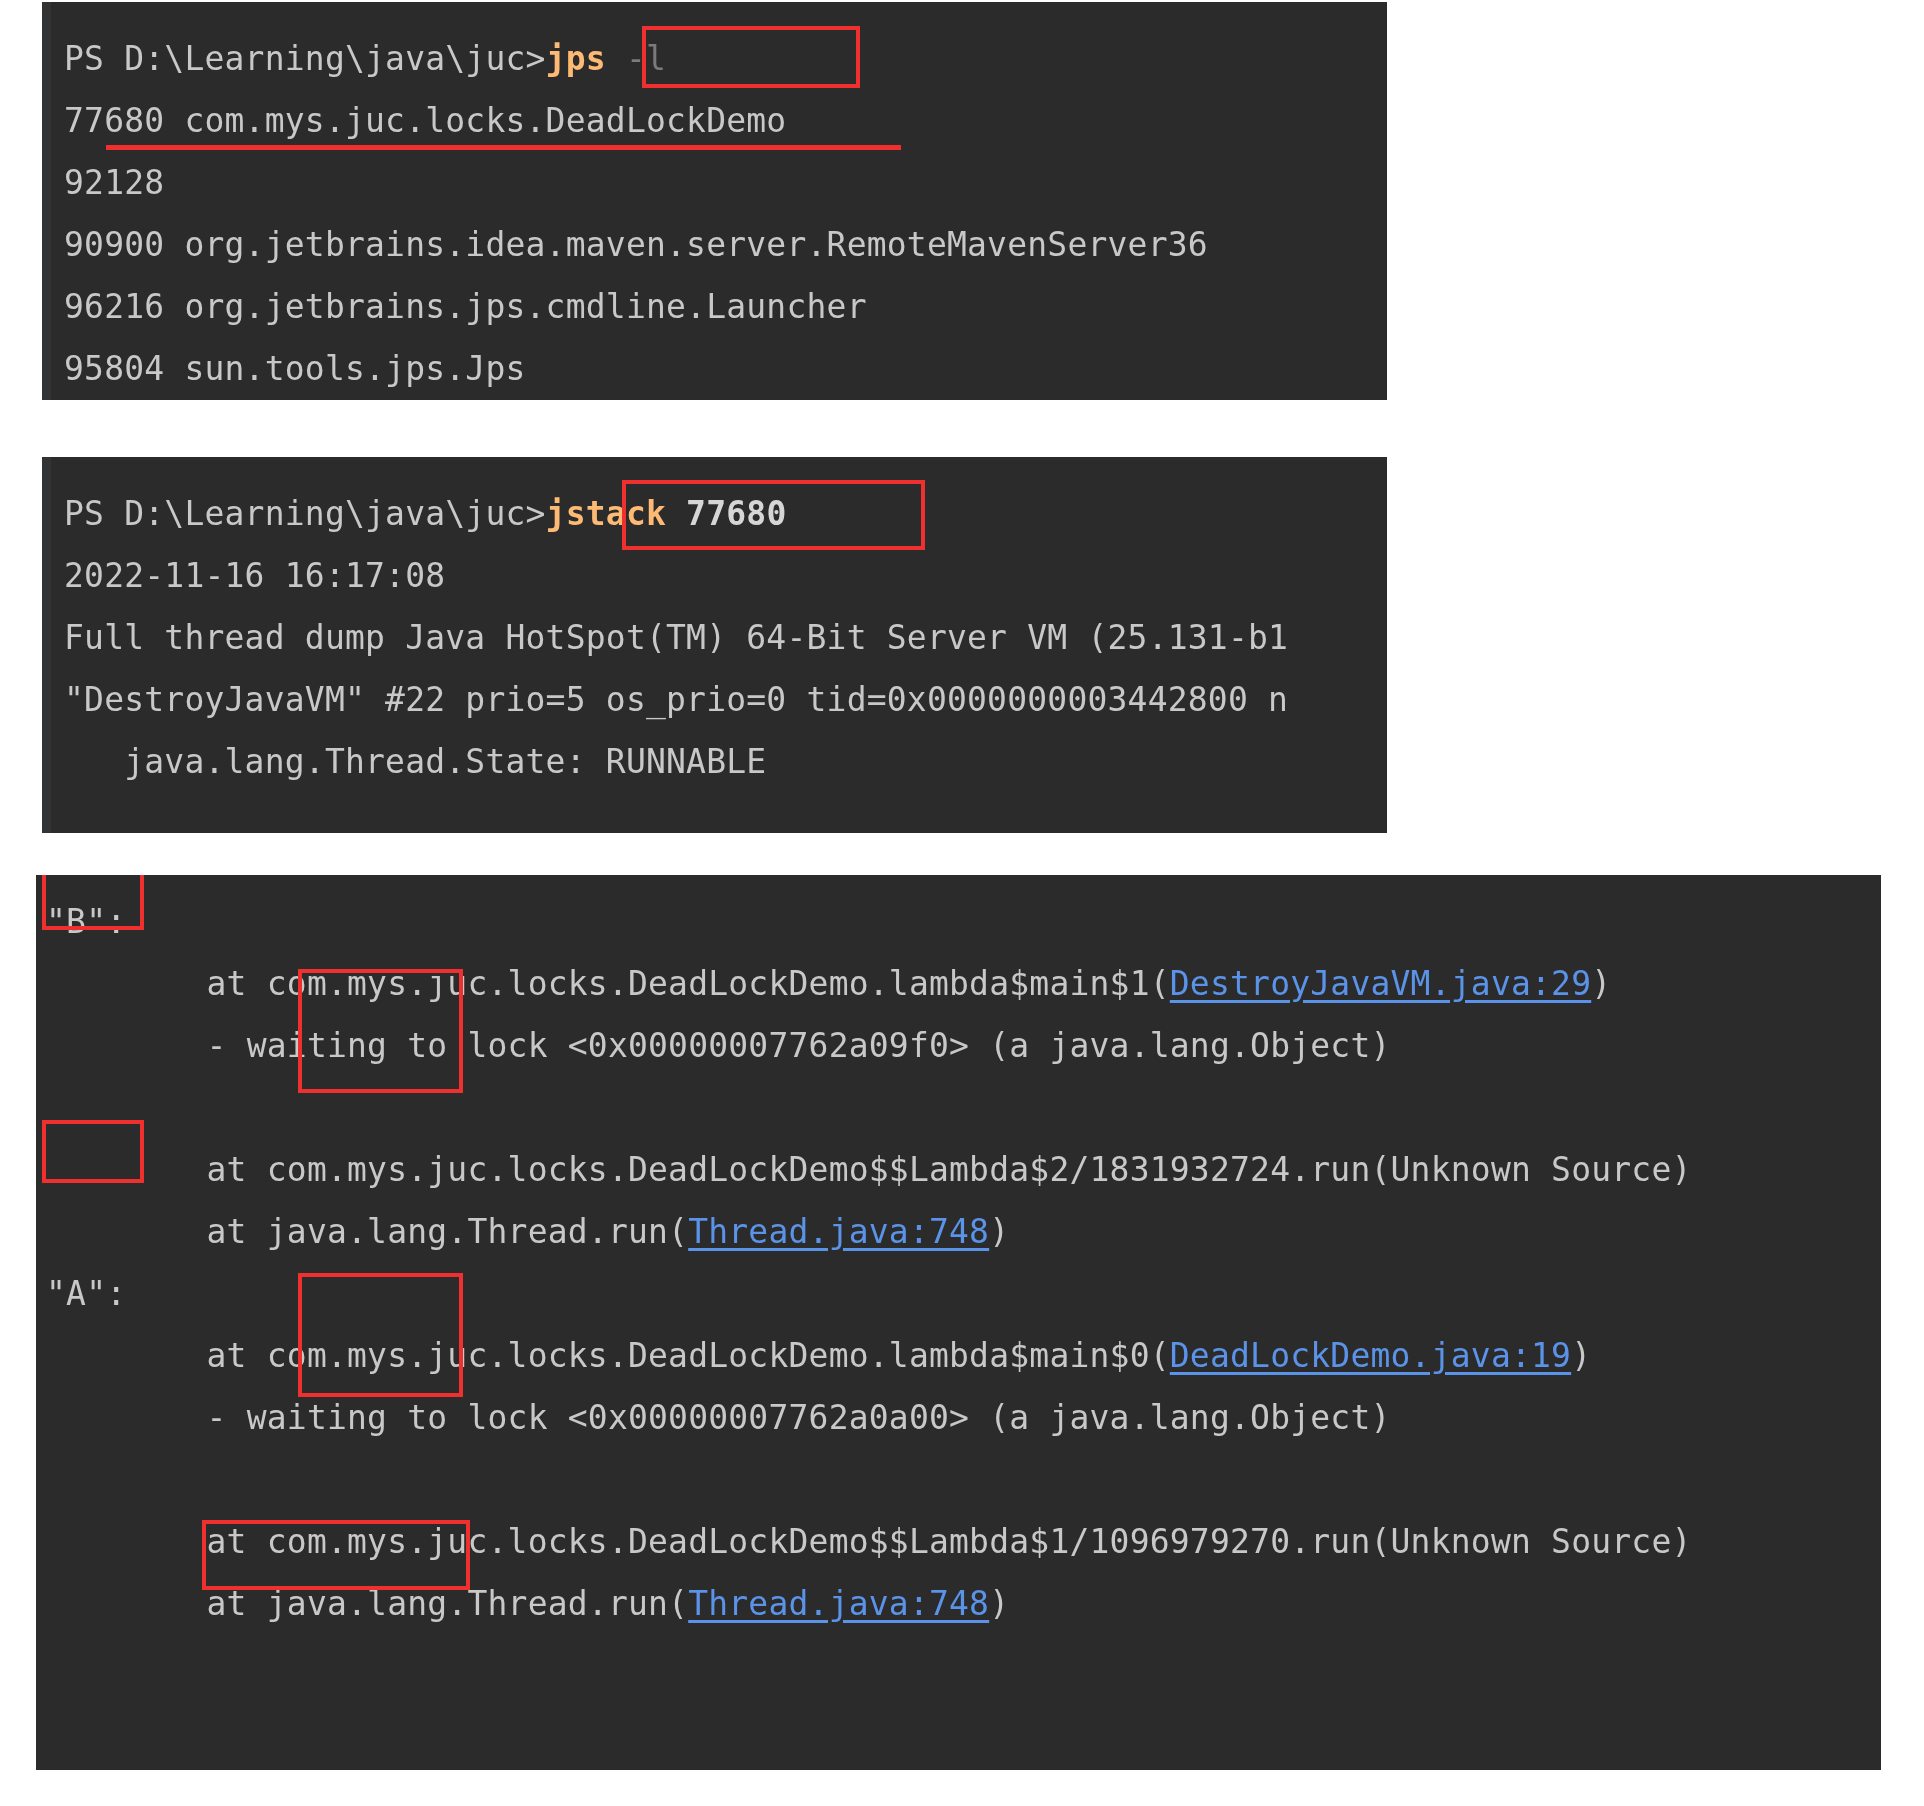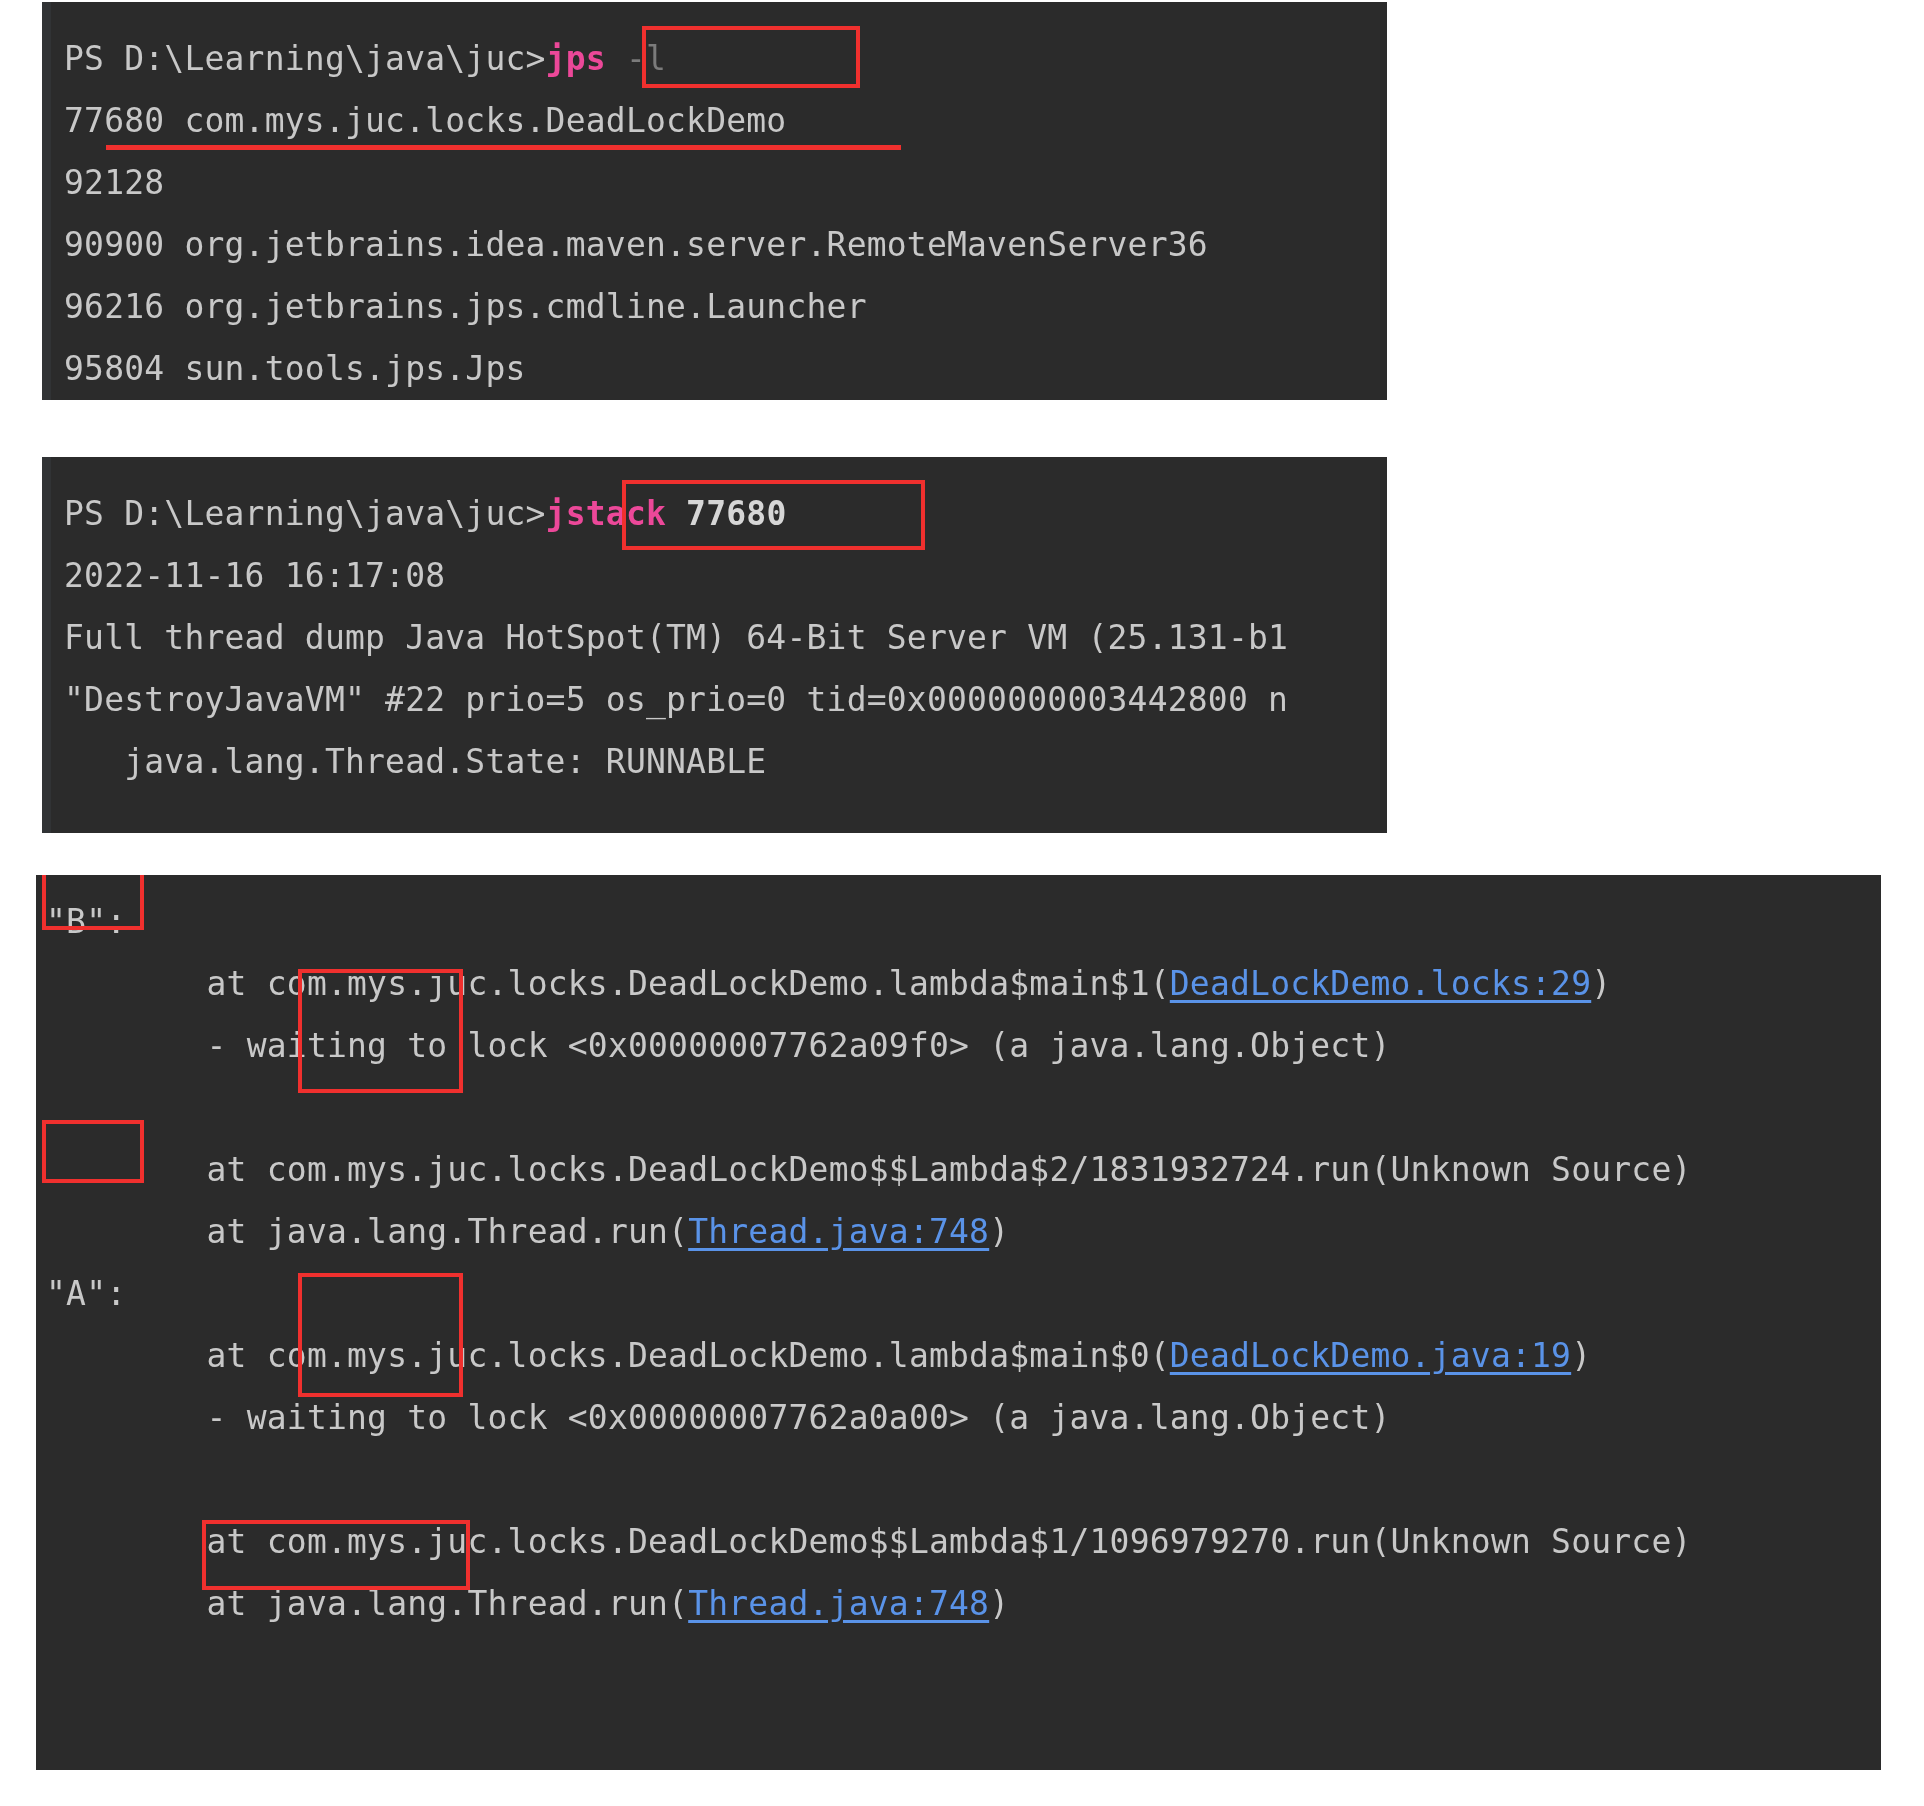--- a/index.html
+++ b/index.html
@@ -56,21 +56,21 @@
   .line {
     font-size: 33px;
     line-height: 62px;
     white-space: pre;
     letter-spacing: 0.2px;
     position: relative;
   }
   #panel-jps .line, #panel-jstack .line { padding-left: 22px; }
   #panel-dump .line { padding-left: 10px; }
 
-  .cmd-yellow { color: #ec4899; font-weight: bold; }
+  .cmd-yellow { color: #fdba74; font-weight: bold; }
   .arg-dim { color: #7b7b7b; }
   .arg-bright { color: #d6d6d6; font-weight: bold; }
   .link {
     color: #5a93e8;
     text-decoration: underline;
     text-underline-offset: 5px;
   }
 
   
   .redbox {
@@ -124,21 +124,21 @@
   <div class="line">"DestroyJavaVM" #22 prio=5 os_prio=0 tid=0x0000000003442800 n</div>
   <div class="line">   java.lang.Thread.State: RUNNABLE</div>
 
   <div class="redbox" id="box-jstack"></div>
 </div>
 
 <div class="panel" id="panel-dump">
 
   <div class="line">"B":</div>
 
-  <div class="line"><span>        </span><span>at com.mys.juc.locks.DeadLockDemo.lambda$main$1(</span><span class="link">DeadLockDemo.locks:29</span><span>)</span></div>
+  <div class="line"><span>        </span><span>at com.mys.juc.locks.DeadLockDemo.lambda$main$1(</span><span class="link">DestroyJavaVM.java:29</span><span>)</span></div>
 
   <div class="line"><span>        </span><span>- waiting to lock &lt;0x00000007762a09f0&gt; (a java.lang.Object)</span></div>
 
   <div class="line"><span>        </span></div>
 
   <div class="line"><span>        </span><span>at com.mys.juc.locks.DeadLockDemo$$Lambda$2/1831932724.run(Unknown Source)</span></div>
 
   <div class="line"><span>        </span><span>at java.lang.Thread.run(</span><span class="link">Thread.java:748</span><span>)</span></div>
 
   <div class="line">"A":</div>

